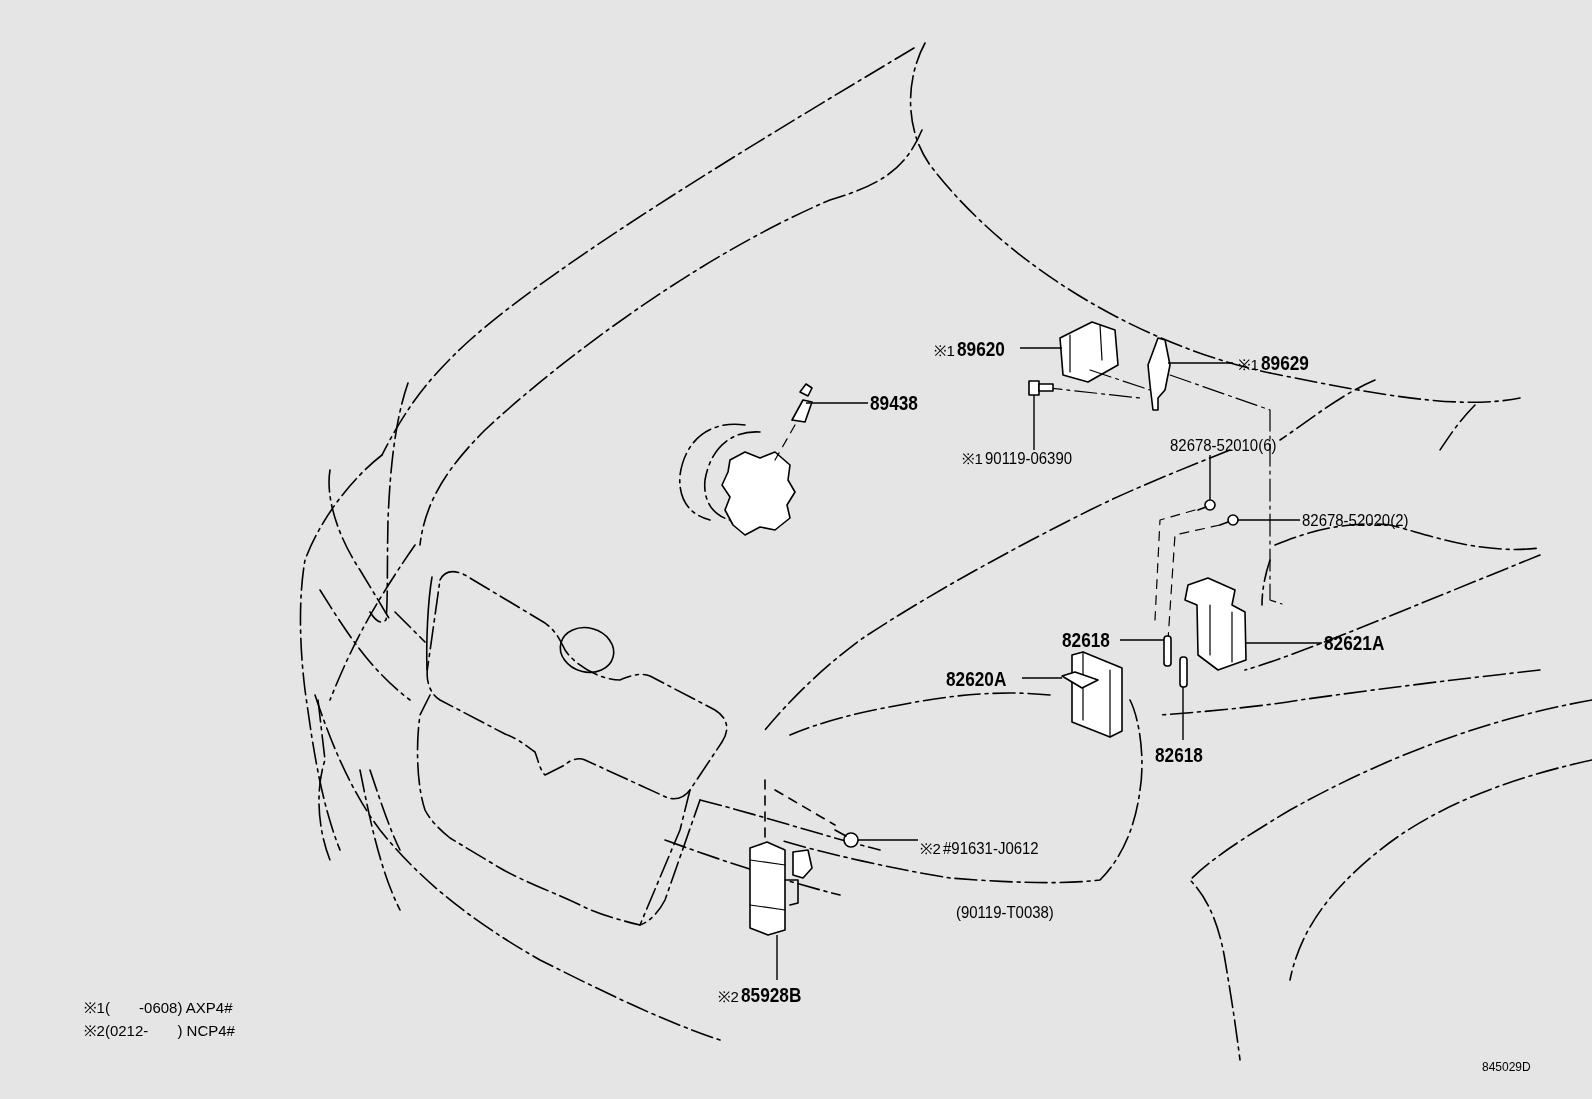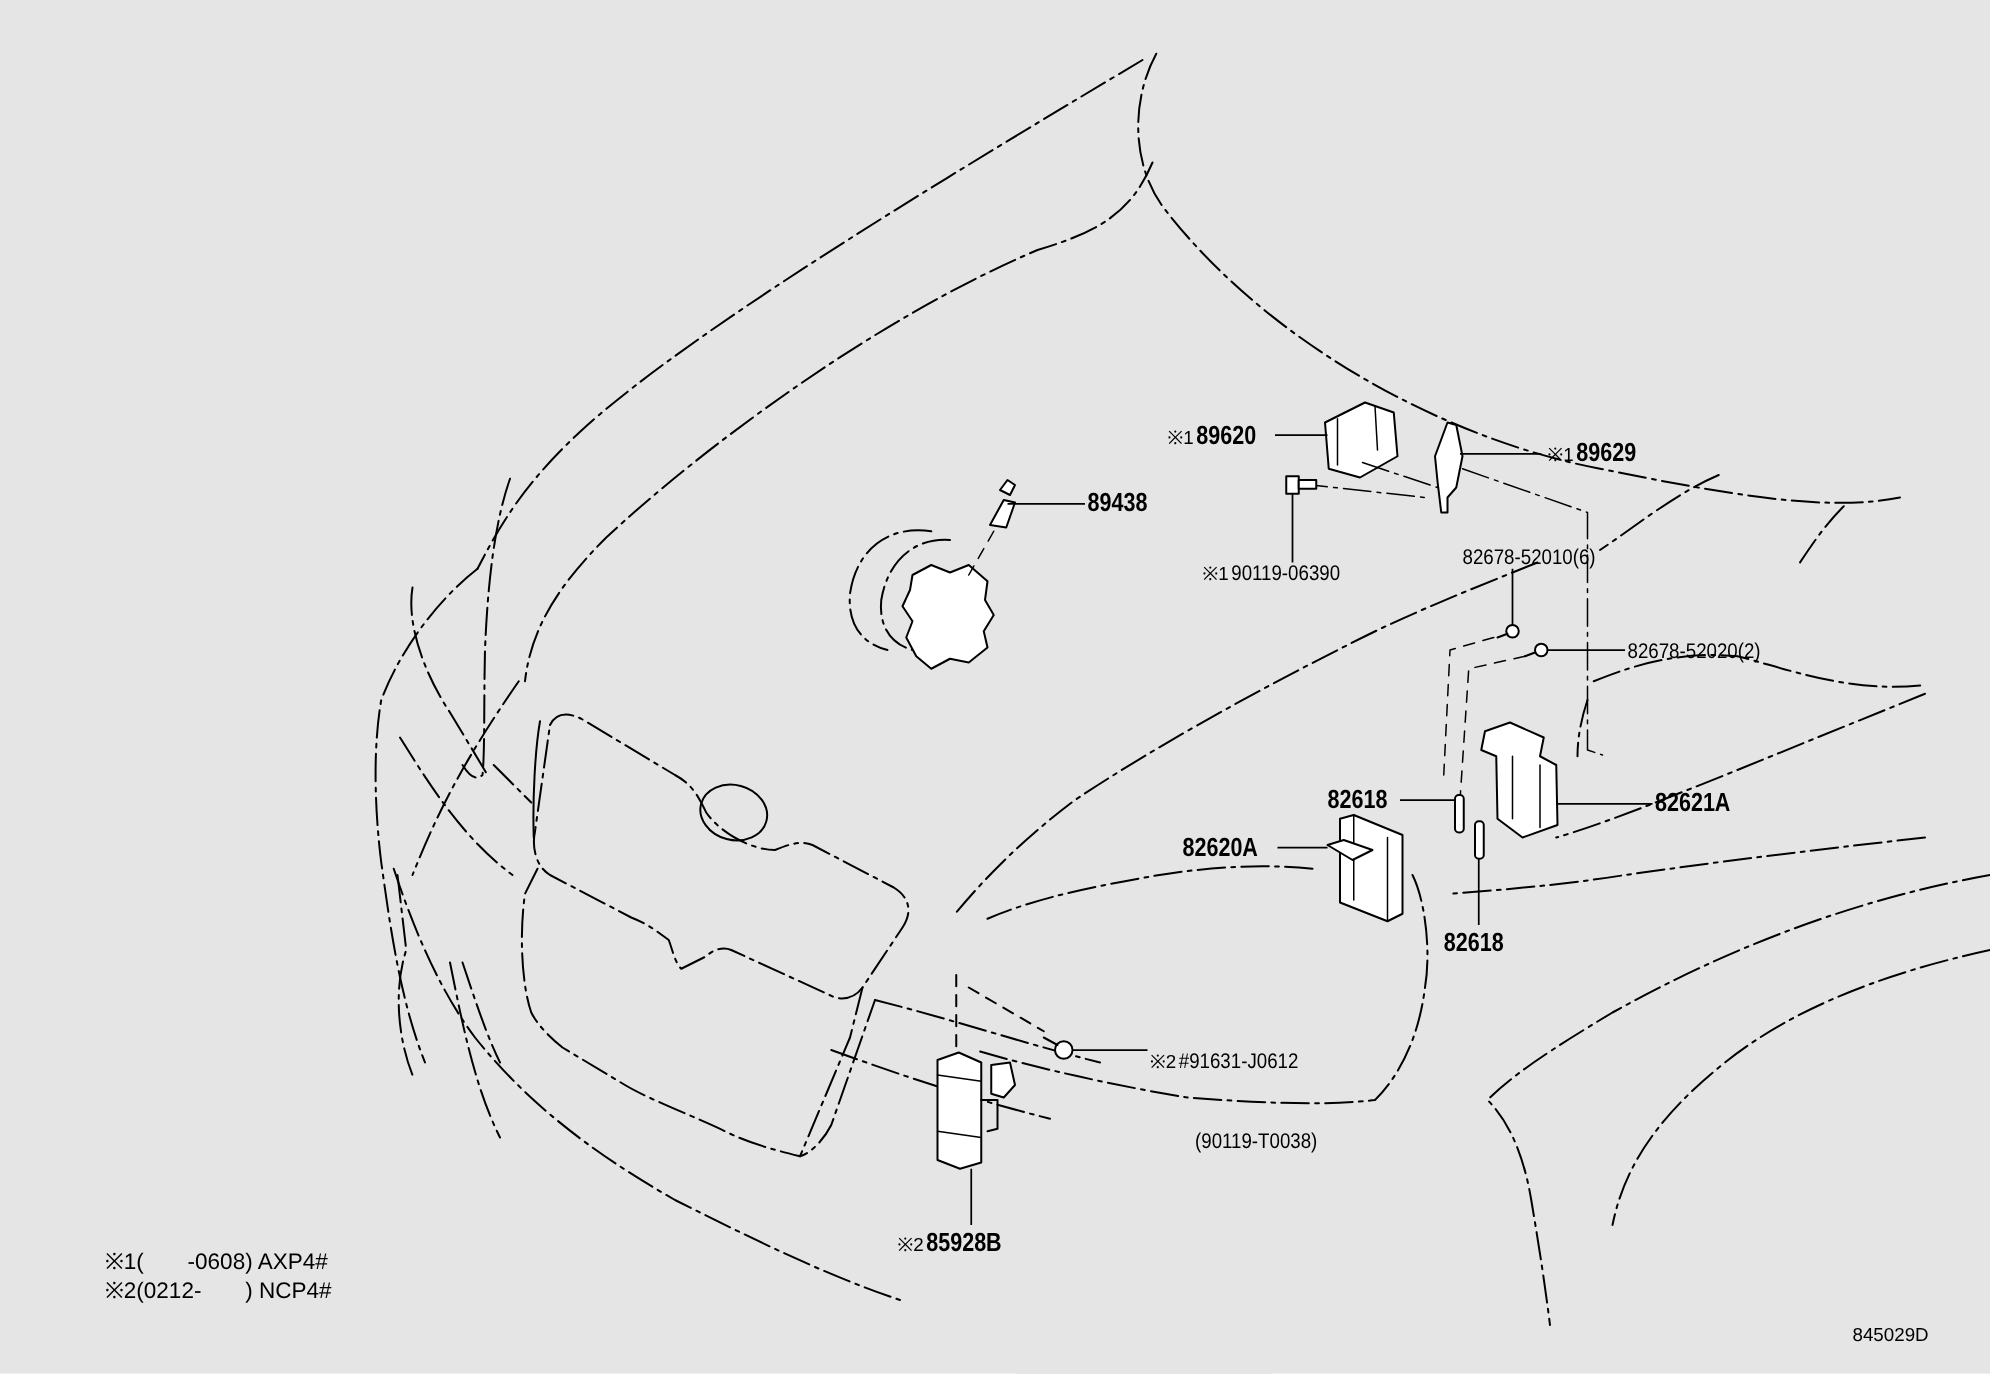--- a/index.html
+++ b/index.html
@@ -8,22 +8,22 @@
     .ln { fill: none; stroke: #000; stroke-width: 1.6; stroke-linecap: round; stroke-linejoin: round; }
     .dash { stroke-dasharray: 22 5 3 5; }
     .ldash { stroke-dasharray: 9 7; }
     .thin { stroke-width: 1.2; }
     .lead { fill: none; stroke: #000; stroke-width: 1.4; }
     .part { fill: #fff; stroke: #000; stroke-width: 1.6; stroke-linejoin: round; }
     .lbl { position: absolute; font-family: "Liberation Sans Narrow", "Liberation Sans", sans-serif; font-weight: bold; color: #000; white-space: nowrap; line-height: 1; }
     .big { font-size: 21px; letter-spacing: 0; transform: scaleX(0.82); transform-origin: left center; }
     .mid { font-size: 17px; transform: scaleX(0.88); transform-origin: left center; font-weight: normal; }
     .mark { font-size: 15px; font-weight: normal; margin-right: 2px; }
-    .note { position: absolute; font-family: "Liberation Sans", sans-serif; font-size: 18px; color: #000; white-space: pre; line-height: 1; }
-    .code { position: absolute; font-family: "Liberation Sans", sans-serif; font-size: 15px; color: #000; }
+    .note { position: absolute; font-family: "Liberation Sans", sans-serif; font-size: 15px; color: #000; white-space: pre; line-height: 1; }
+    .code { position: absolute; font-family: "Liberation Sans", sans-serif; font-size: 12px; color: #000; }
   </style>
 </head>
 <body>
 
 <div id="canvas">
 
   <svg class="art" viewBox="0 0 1592 1099">
 
     <g>
       <path class="ln dash" d="M914 48 C 760 140, 560 260, 470 340 C 420 385, 400 420, 382 455"></path>

